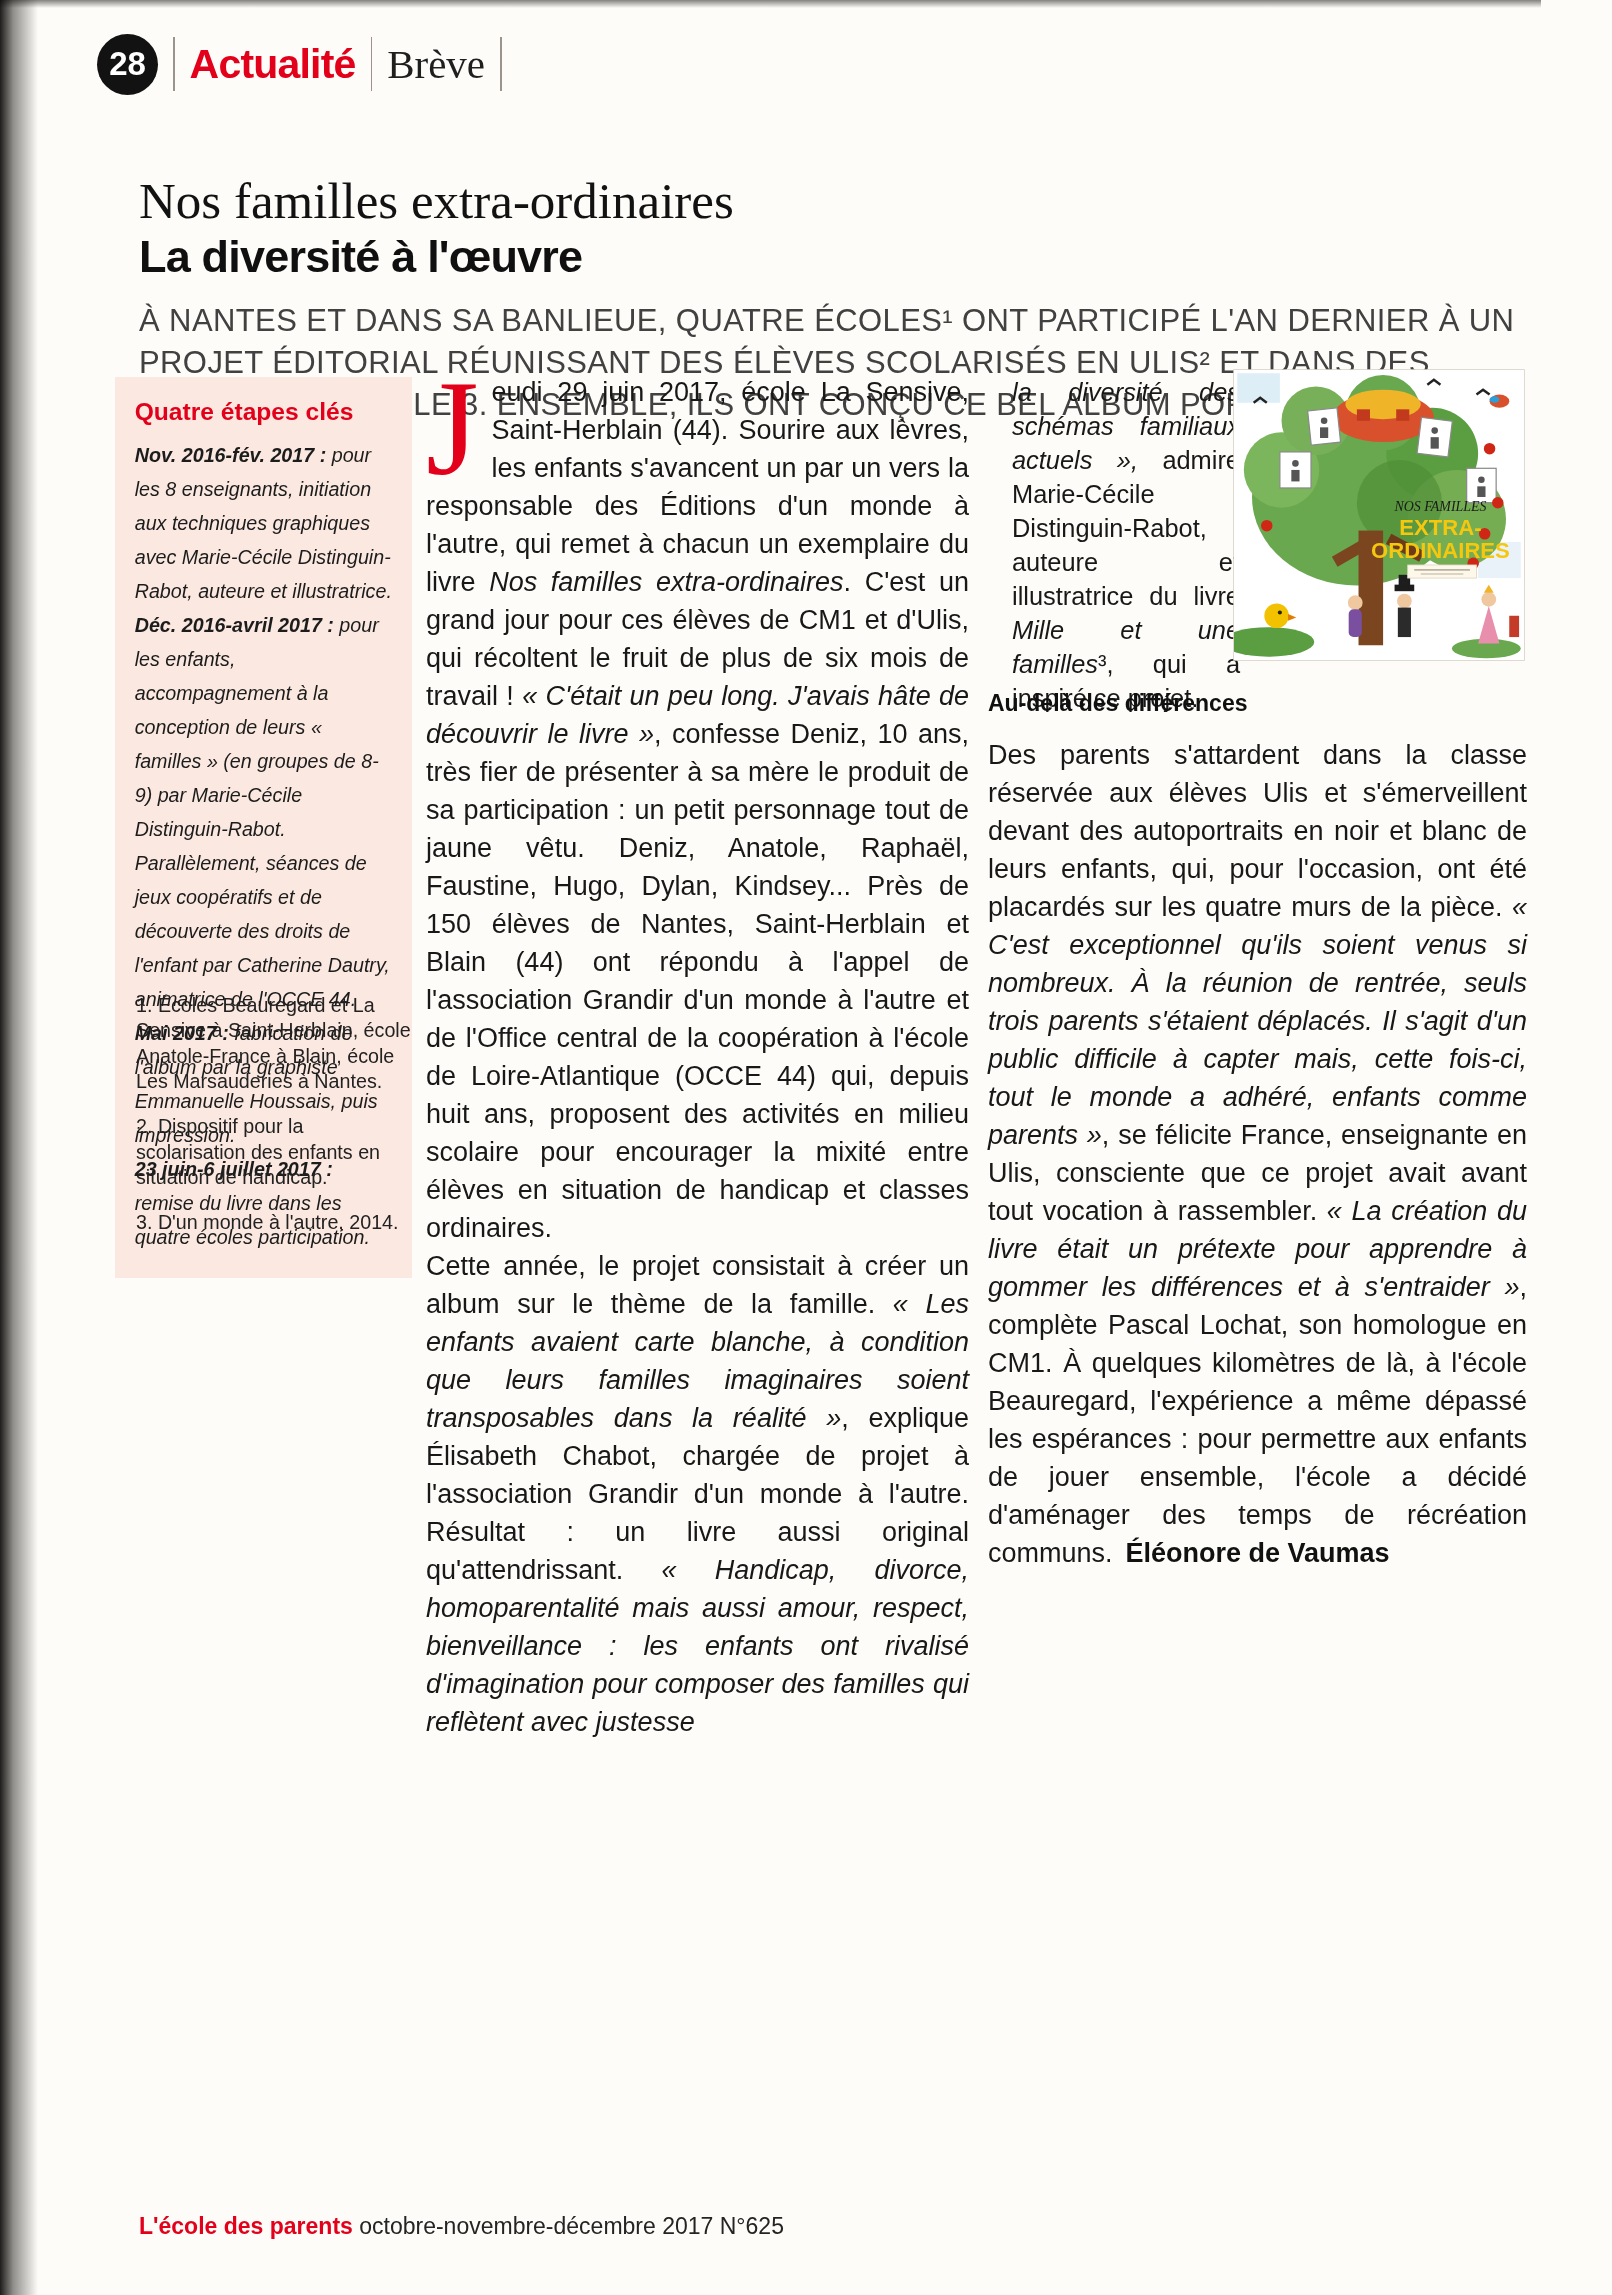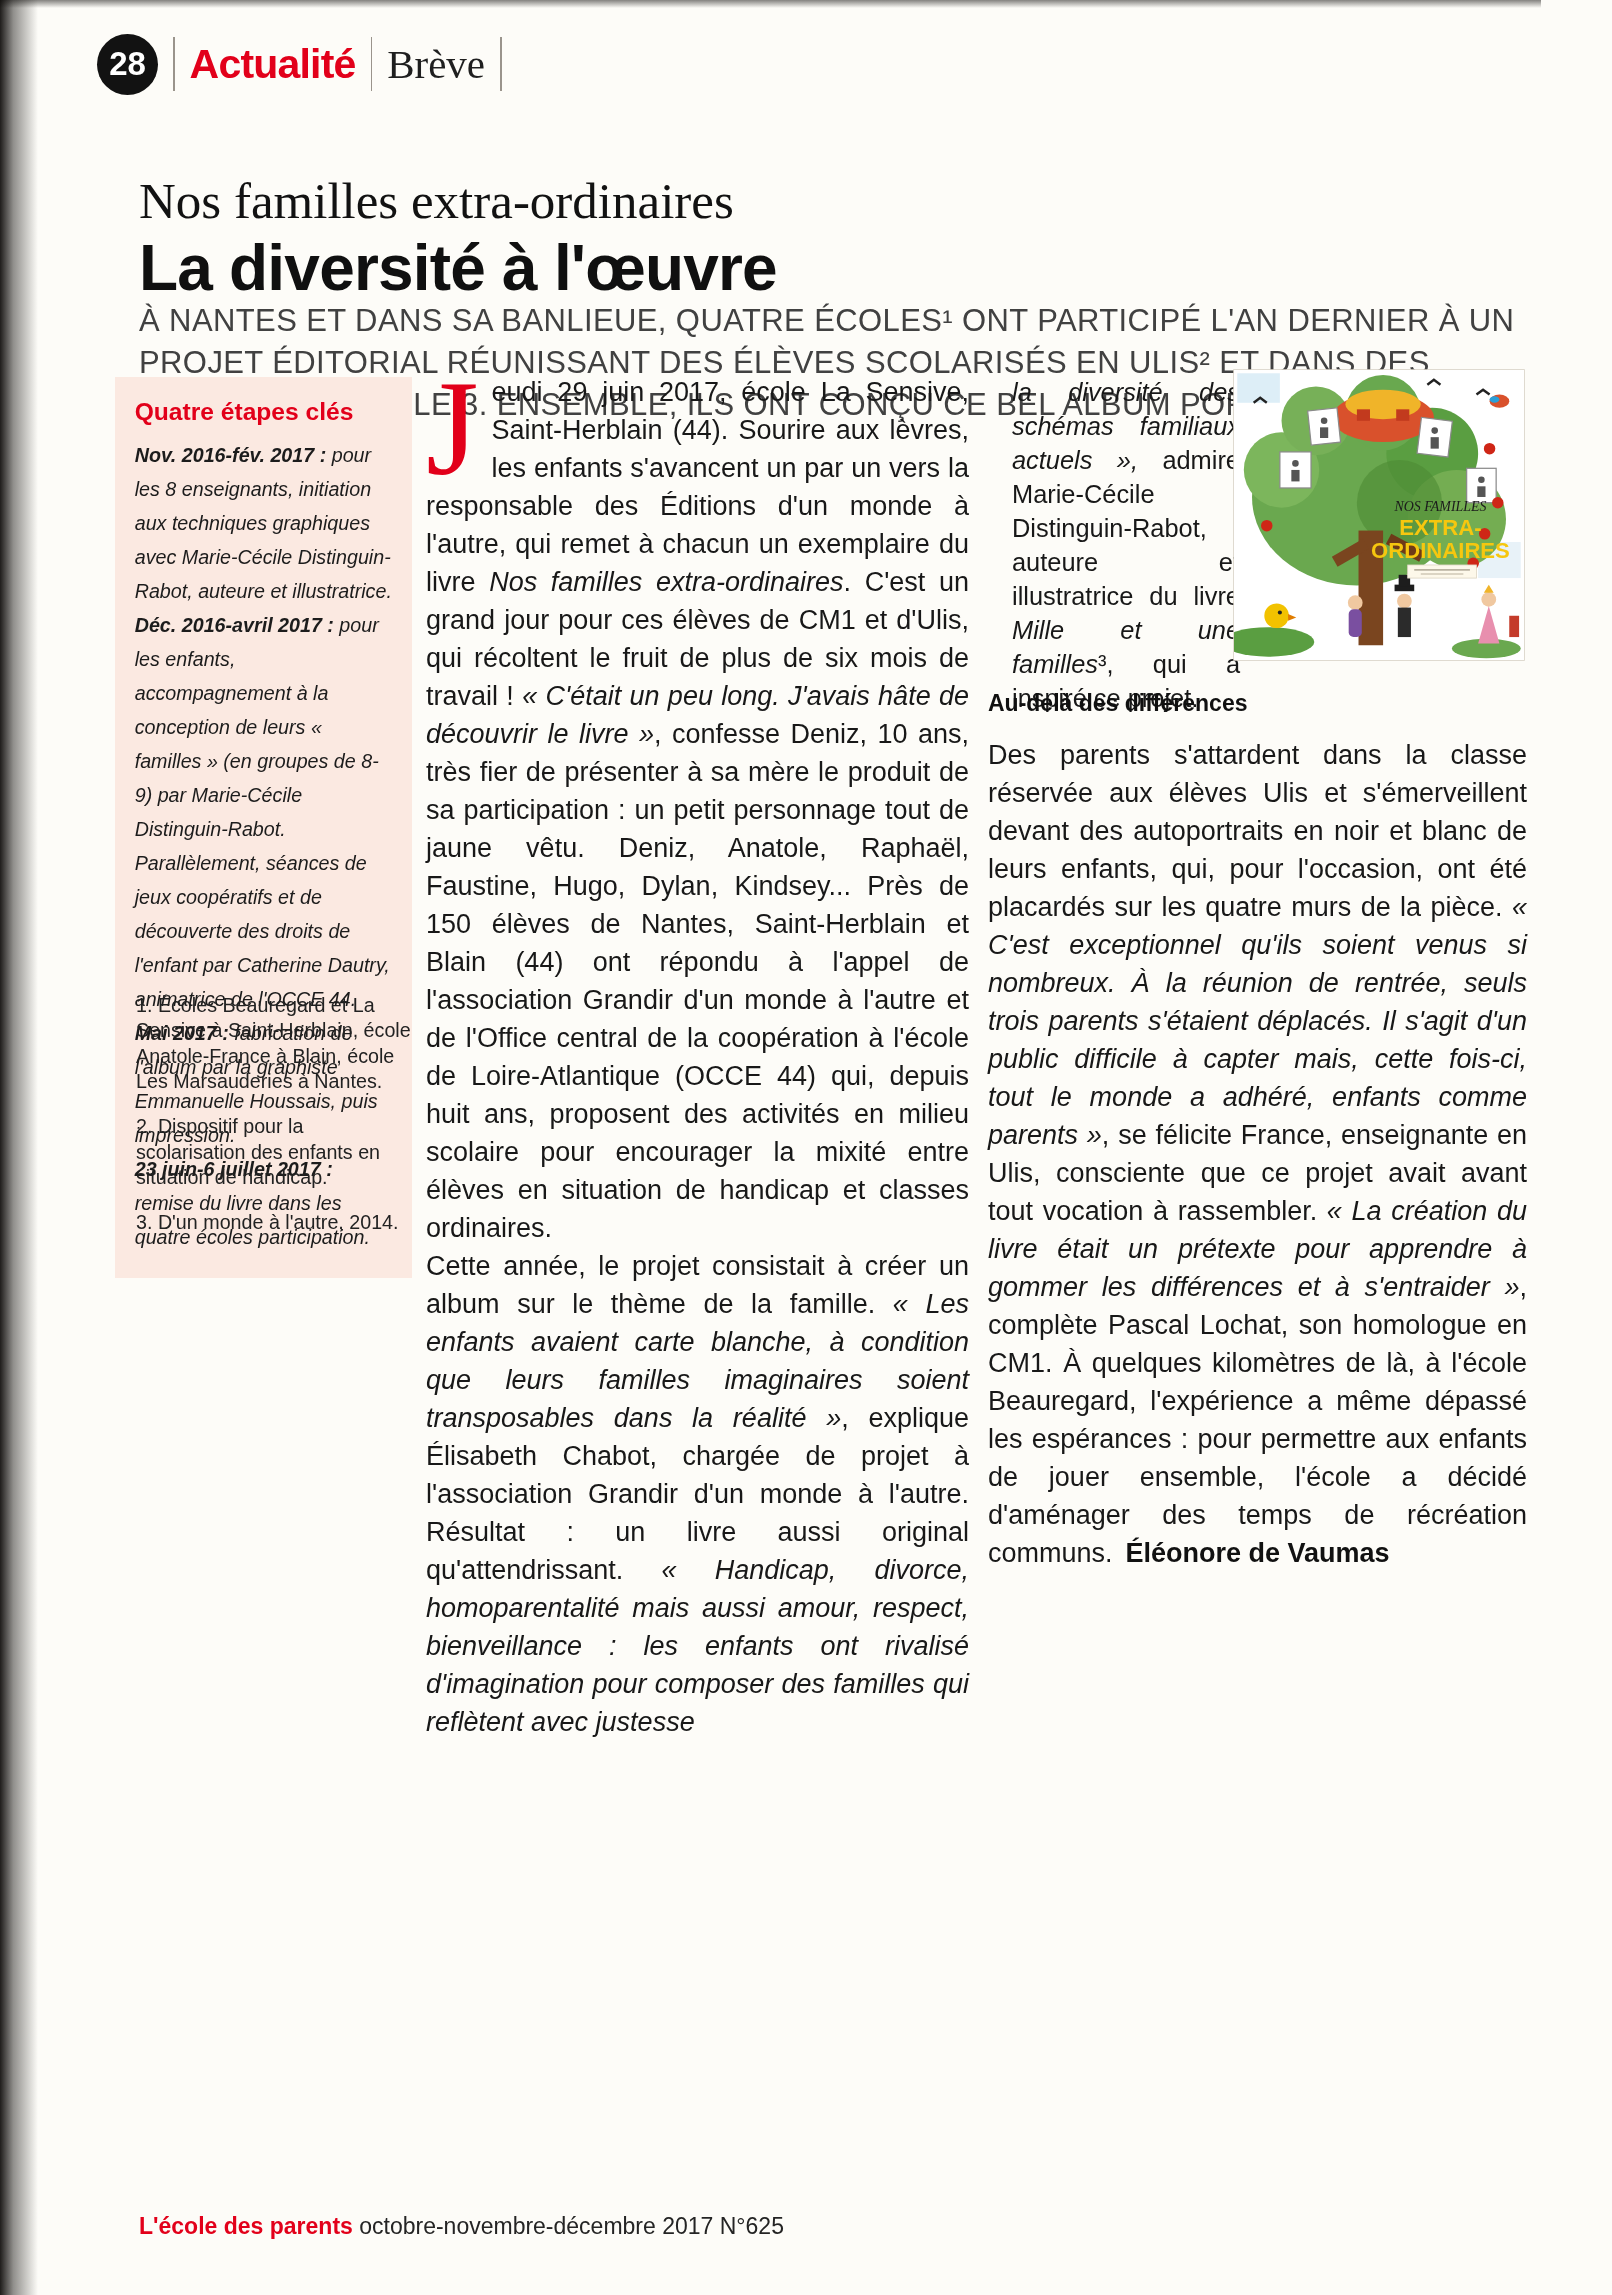--- a/index.html
+++ b/index.html
@@ -24,21 +24,21 @@
   .header { position:absolute; left:97px; top:31px; display:flex; align-items:center; gap:15px; height:66px; }
   .page-badge {
     width:61px; height:61px; border-radius:50%; background:#121212; color:#ffffff;
     font-weight:bold; font-size:33px; display:flex; align-items:center; justify-content:center;
   }
   .vrule { width:1.6px; height:54px; background:#9a948c; }
   .section-label { color:var(--accent, #e2001a); font-weight:bold; font-size:41px; letter-spacing:-0.8px; }
   .rubric-label { font-family:"Liberation Serif", serif; font-size:41px; color:#1f1f1f; }
   
   .kicker { position:absolute; left:139px; top:172px; font-family:"Liberation Serif", serif; font-size:51px; color:#121212; }
-  .title  { position:absolute; left:139px; top:231px; font-size:64px; font-weight:bold; letter-spacing:-0.8px; color:#101010; }
+  .title  { position:absolute; left:139px; top:231px; font-size:45px; font-weight:bold; letter-spacing:-0.8px; color:#101010; }
   .standfirst {
     position:absolute; left:139px; top:300px; width:1398px;
     font-size:31px; line-height:42px; letter-spacing:0.4px; color:var(--standfirst, #414141);
   }
   
   .sidebar-box {
     position:absolute; left:115px; top:377px; width:297px;
     background:var(--sidebar-bg, #fbe9e1); padding:21px 18px 24.6px 19.7px;
   }
   .sidebar-title { color:var(--accent, #e2001a); font-weight:bold; font-size:24.6px; margin-bottom:11.5px; }

